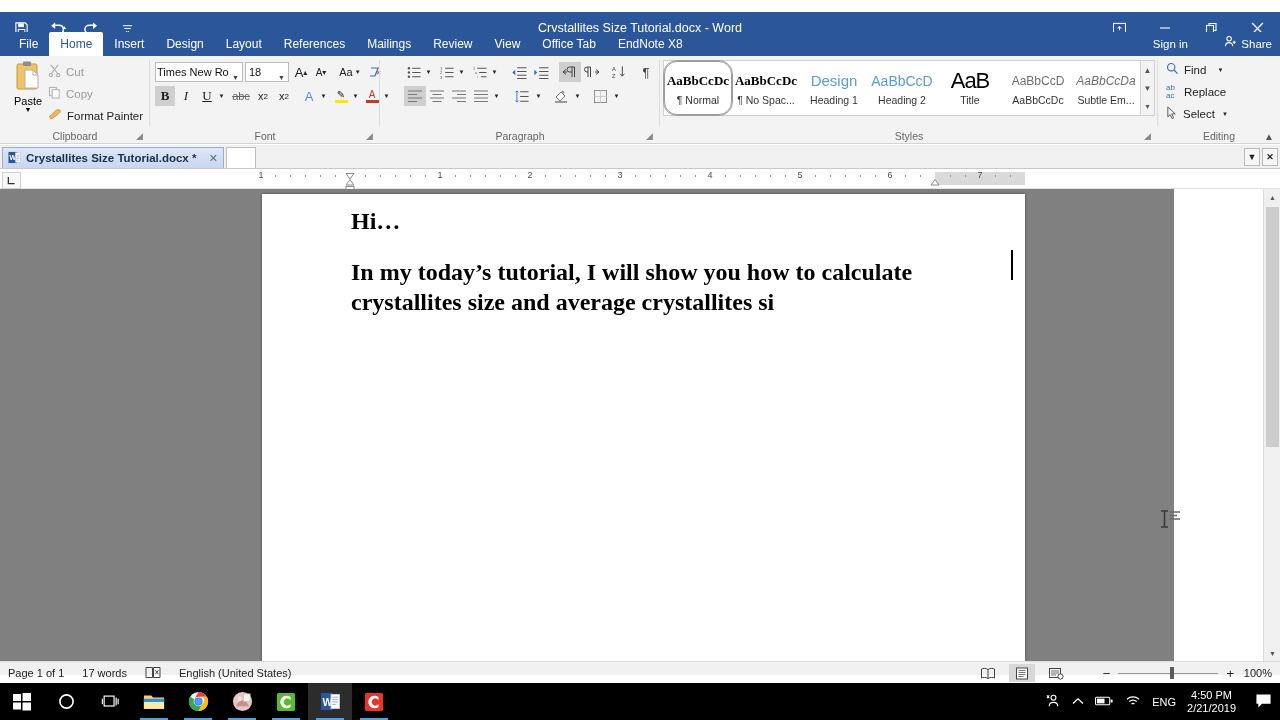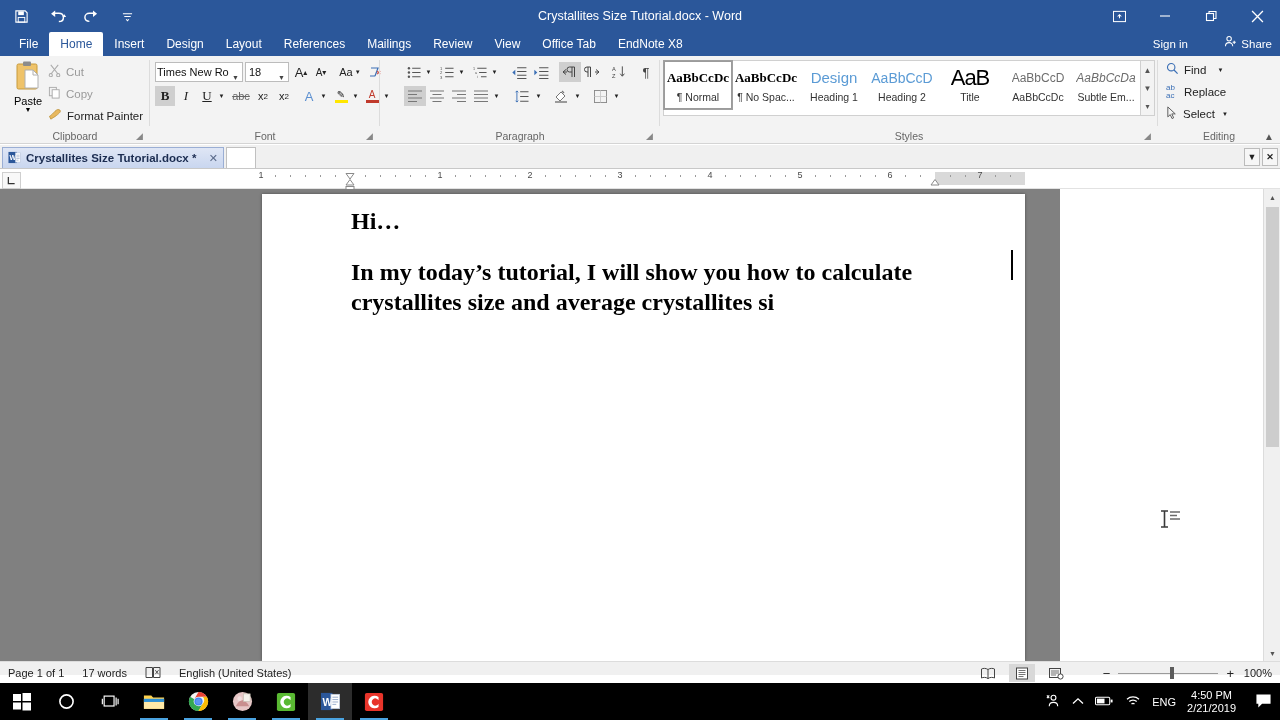--- a/index.html
+++ b/index.html
@@ -8,21 +8,21 @@
     width:1280px; height:720px; overflow:hidden;
     font-family:"Liberation Sans", sans-serif;
     font-size:12px; color:#000;
     background:#fff;
     -webkit-font-smoothing:antialiased;
   }
   #app { position:relative; width:1280px; height:720px; }
 
   
   .titlebar {
-    position:absolute; top:0; left:0; width:1280px; height:32px;
+    position:absolute; top:12px; left:0; width:1280px; height:32px;
     background:#2b579a; color:#fff;
   }
   .qat { position:absolute; left:10px; top:0; height:32px; display:flex; align-items:center; gap:12px; }
   .qat .qicon { width:22px; height:22px; display:flex; align-items:center; justify-content:center; cursor:pointer; }
   .qat .qicon svg { display:block; }
   .title-text {
     position:absolute; left:0; top:0; width:1280px; height:32px;
     line-height:32px; text-align:center; font-size:12.5px; color:#fff;
   }
   .win-ctrl { position:absolute; right:0; top:0; height:32px; display:flex; }
@@ -85,22 +85,22 @@
   .ficon.on { background:#cfcfcf; }
 
   
   #grp-para { left:380px; width:280px; }
   
   #grp-styles { left:660px; width:498px; }
   .stylebox {
     position:absolute; left:3px; top:4px; width:478px; height:56px;
     border:1px solid #d0d0d0; background:#fff; display:flex;
   }
-  .stylecell { width:68px; height:48px; display:flex; flex-direction:column; align-items:center;
-               justify-content:center; cursor:pointer; }
+  .stylecell { width:68px; height:54px; display:flex; flex-direction:column; align-items:center;
+               justify-content:center; cursor:pointer;border-radius:13px; }
   .stylecell.sel { outline:1px solid #a0a0a0; background:#fff; box-shadow: inset 0 0 0 1px #fff; border:1px solid #9b9b9b;}
   .stylecell .sample { font-size:13px; line-height:20px; white-space:nowrap; overflow:hidden; max-width:66px;}
   .stylecell .sname { font-size:10.5px; color:#333; margin-top:3px; white-space:nowrap; overflow:hidden; max-width:66px;}
   .stylescroll { position:absolute; left:481px; top:4px; width:14px; height:56px; border:1px solid #d0d0d0;
                  border-left:none; background:#f3f3f3; }
   .stylescroll div { height:18px; display:flex; align-items:center; justify-content:center; font-size:8px; color:#555; cursor:pointer;}
 
   
   #grp-edit { left:1158px; width:122px; }
   .editrow { position:absolute; left:8px; font-size:11.5px; color:#222; display:flex; align-items:center; gap:5px; cursor:pointer;}
@@ -137,21 +137,21 @@
             font-size:10px; color:#333; cursor:pointer;}
   .vruler { position:absolute; left:2px; top:191px; width:19px; height:470px; background:#fff; }
   .vruler .vpad { position:absolute; left:3px; width:12px; background:#d9d9d9; }
 
   .tick { position:absolute; top:6px; width:1px; height:2px; background:#9a9a9a; }
   .rnum { position:absolute; top:1px; font-size:9px; color:#4a4a4a; transform:translateX(-50%); }
   .indent-top { position:absolute; width:9px; height:7px; }
   .indent-bottom { position:absolute; width:9px; height:7px; }
 
   
-  .docarea { position:absolute; top:189px; left:0; width:1060px; height:472px; background:#86efac; }
+  .docarea { position:absolute; top:189px; left:0; width:1174px; height:472px; background:#86efac; }
   .docbg { position:absolute; inset:0; background:#808080; }
   .page {
     position:absolute; left:262px; top:5px; width:763px; height:467px; background:#fff;
     box-shadow:0 0 3px rgba(0,0,0,.4);
   }
   .doctext { position:absolute; left:89px; top:13px; width:620px; }
   .doctext p {
     margin:0 0 22px 0; font-family:"Liberation Serif", "DejaVu Serif", serif;
     font-weight:bold; font-size:24px; line-height:1.22; color:#000;
   }

